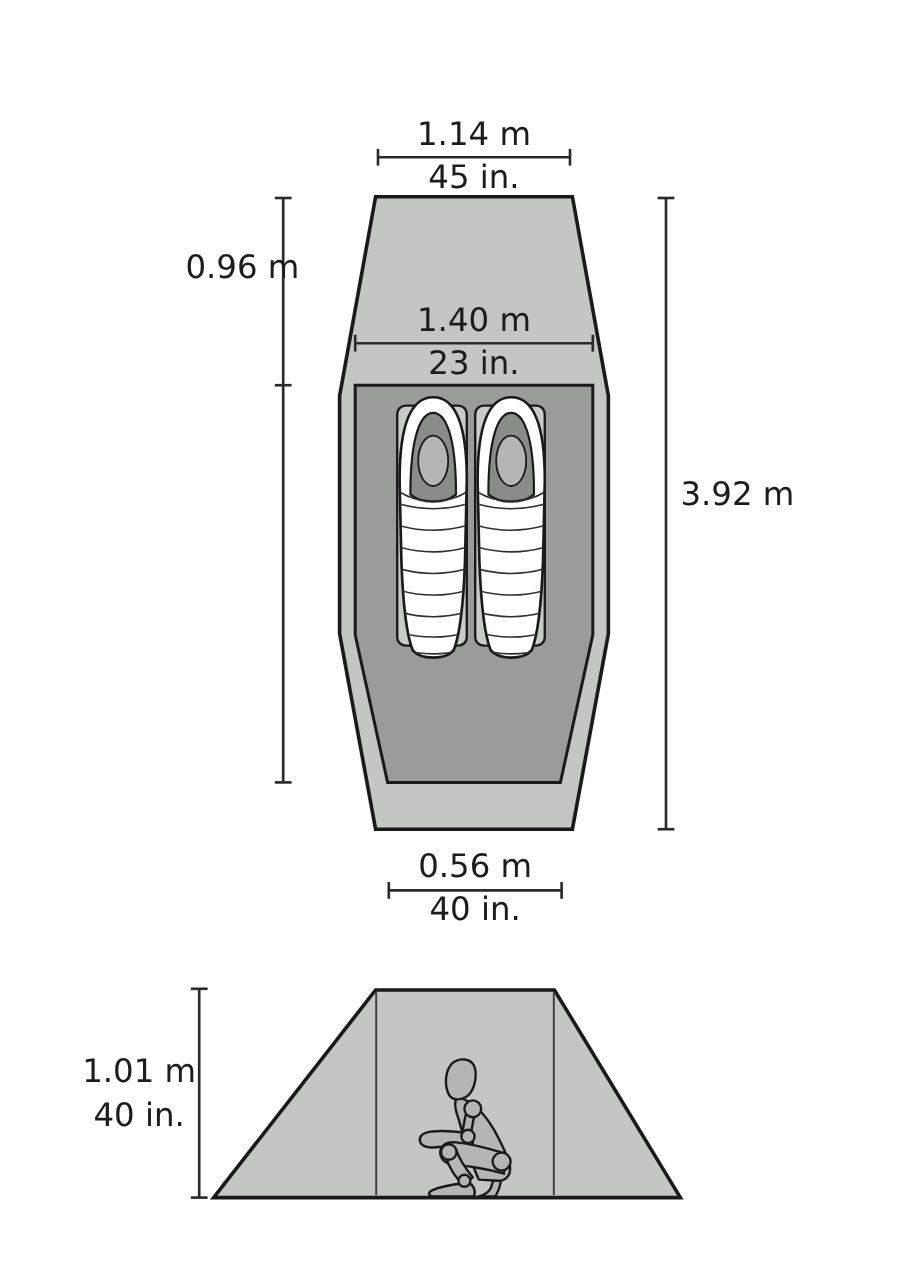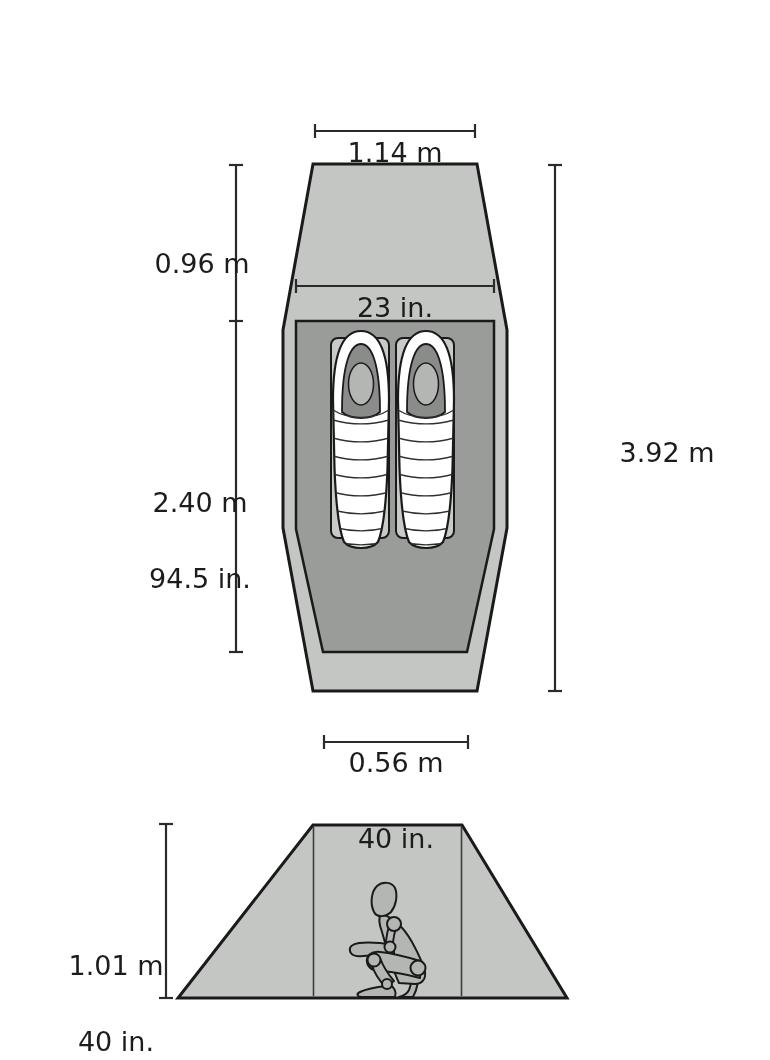--- a/index.html
+++ b/index.html
@@ -21,22 +21,22 @@
   .figure-part{fill:var(--figure);stroke:var(--outline);stroke-width:2;stroke-linejoin:round;}
   .wall-line{stroke:#3c3c3c;stroke-width:1.6;}
   .dim{stroke:var(--dimension-line);stroke-width:2.2;fill:none;}
   .dim-label{
     position:absolute;
     font-size:27px;line-height:36px;
     color:var(--text);
     text-align:center;
     white-space:nowrap;
   }
-  .dim-label.align-left{text-align:center;}
-  .dim-label span{display:block;margin-top:40px;}
+  .dim-label.align-left{text-align:left;}
+  .dim-label span{display:block;}
 </style>
 </head>
 <body>
 
 <div class="canvas">
 
   <svg width="770" height="1060" viewBox="0 0 770 1060">
     <defs>
       <clipPath id="bagClip">
         <path d="M -28,400 C -28,352 -18,331 0,331 C 18,331 28,352 28,400 L 26.5,468 C 25,508 22,530 17,542 C 10,550 -10,550 -17,542 C -22,530 -25,508 -26.5,468 Z"></path>
@@ -118,42 +118,40 @@
 
     <g>
       <path class="dim" d="M166,824 V998"></path>
       <path class="dim" d="M159,824 H173"></path>
       <path class="dim" d="M159,998 H173"></path>
     </g>
   </svg>
 
   <div class="dim-label" style="left:315px;top:95px;width:160px;">
     <span>1.14 m</span>
+    <span>45 in.</span>
   </div>
 
   <div class="dim-label" style="left:122px;top:206px;width:160px;">
     <span>0.96 m</span>
   </div>
 
   <div class="dim-label" style="left:315px;top:250px;width:160px;">
+    <span>1.40 m</span>
     <span>23 in.</span>
   </div>
 
-  <div class="dim-label" style="left:120px;top:445px;width:160px;">
-    <span>2.40 m</span>
-    <span>94.5 in.</span>
-  </div>
 
   <div class="dim-label align-left" style="left:567px;top:395px;width:200px;">
     <span>3.92 m</span>
   </div>
 
   <div class="dim-label" style="left:316px;top:705px;width:160px;">
     <span>0.56 m</span>
     <span>40 in.</span>
   </div>
 
-  <div class="dim-label" style="left:36px;top:908px;width:160px;">
+  <div class="dim-label" style="left:36px;top:876px;width:160px;">
     <span>1.01 m</span>
     <span>40 in.</span>
   </div>
 
 </div>
 
 </body></html>

